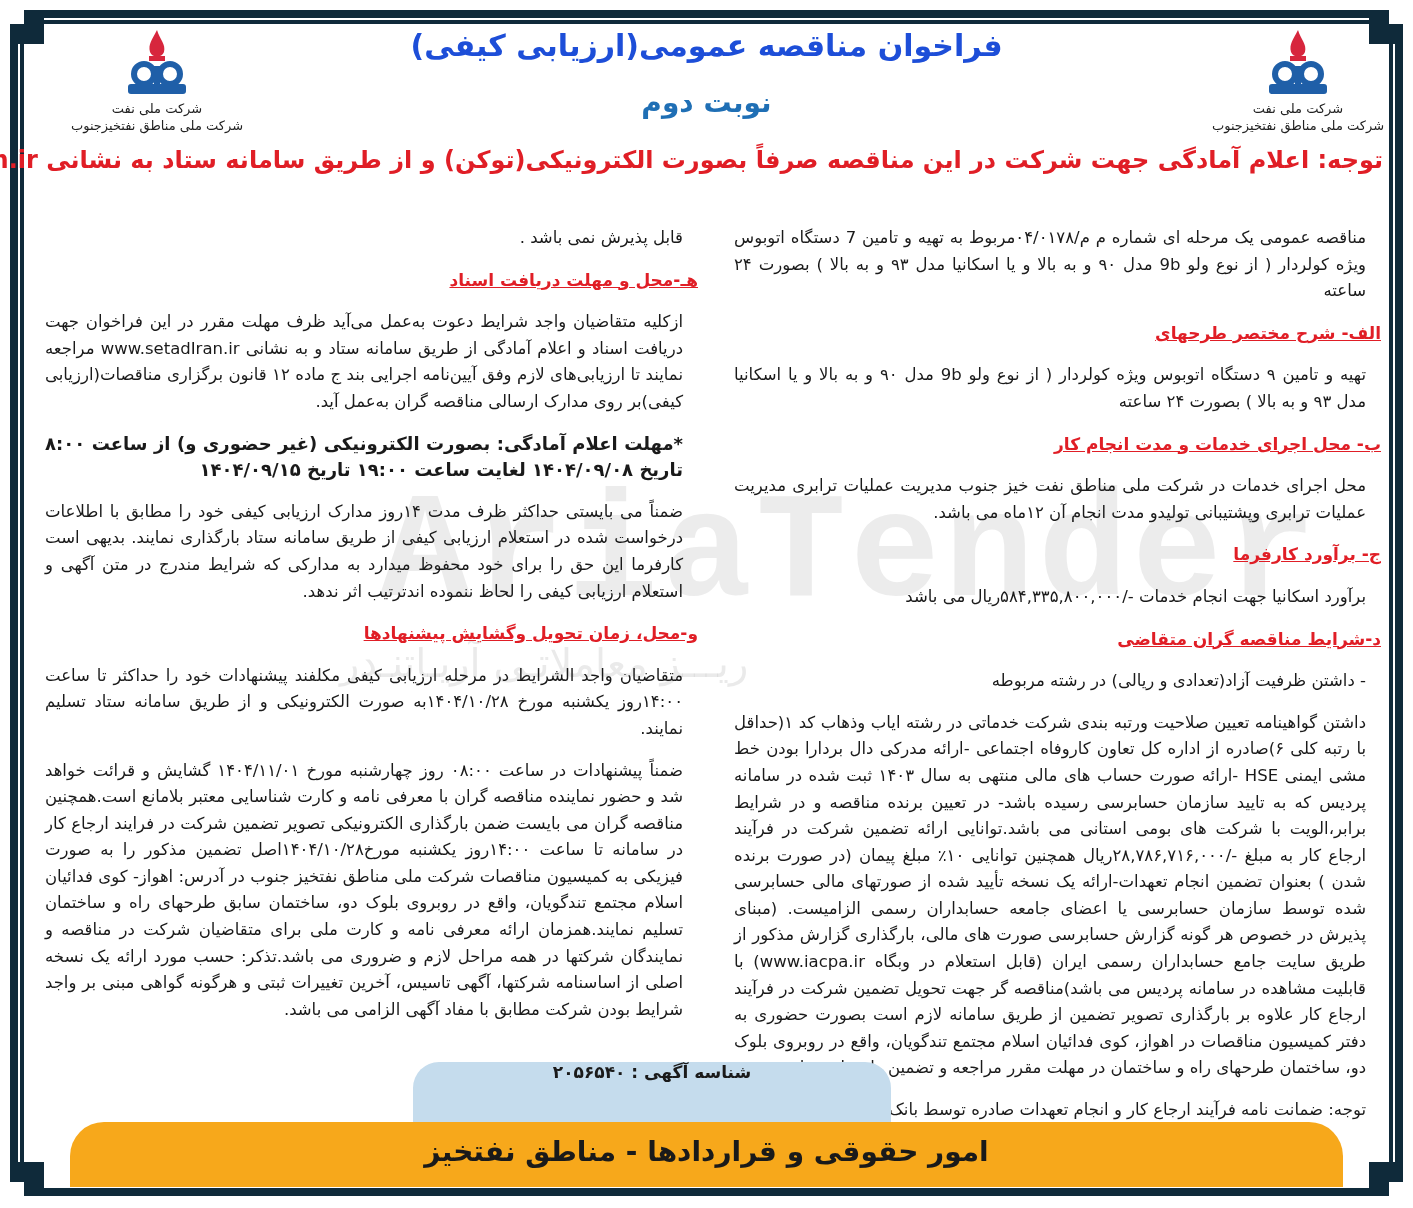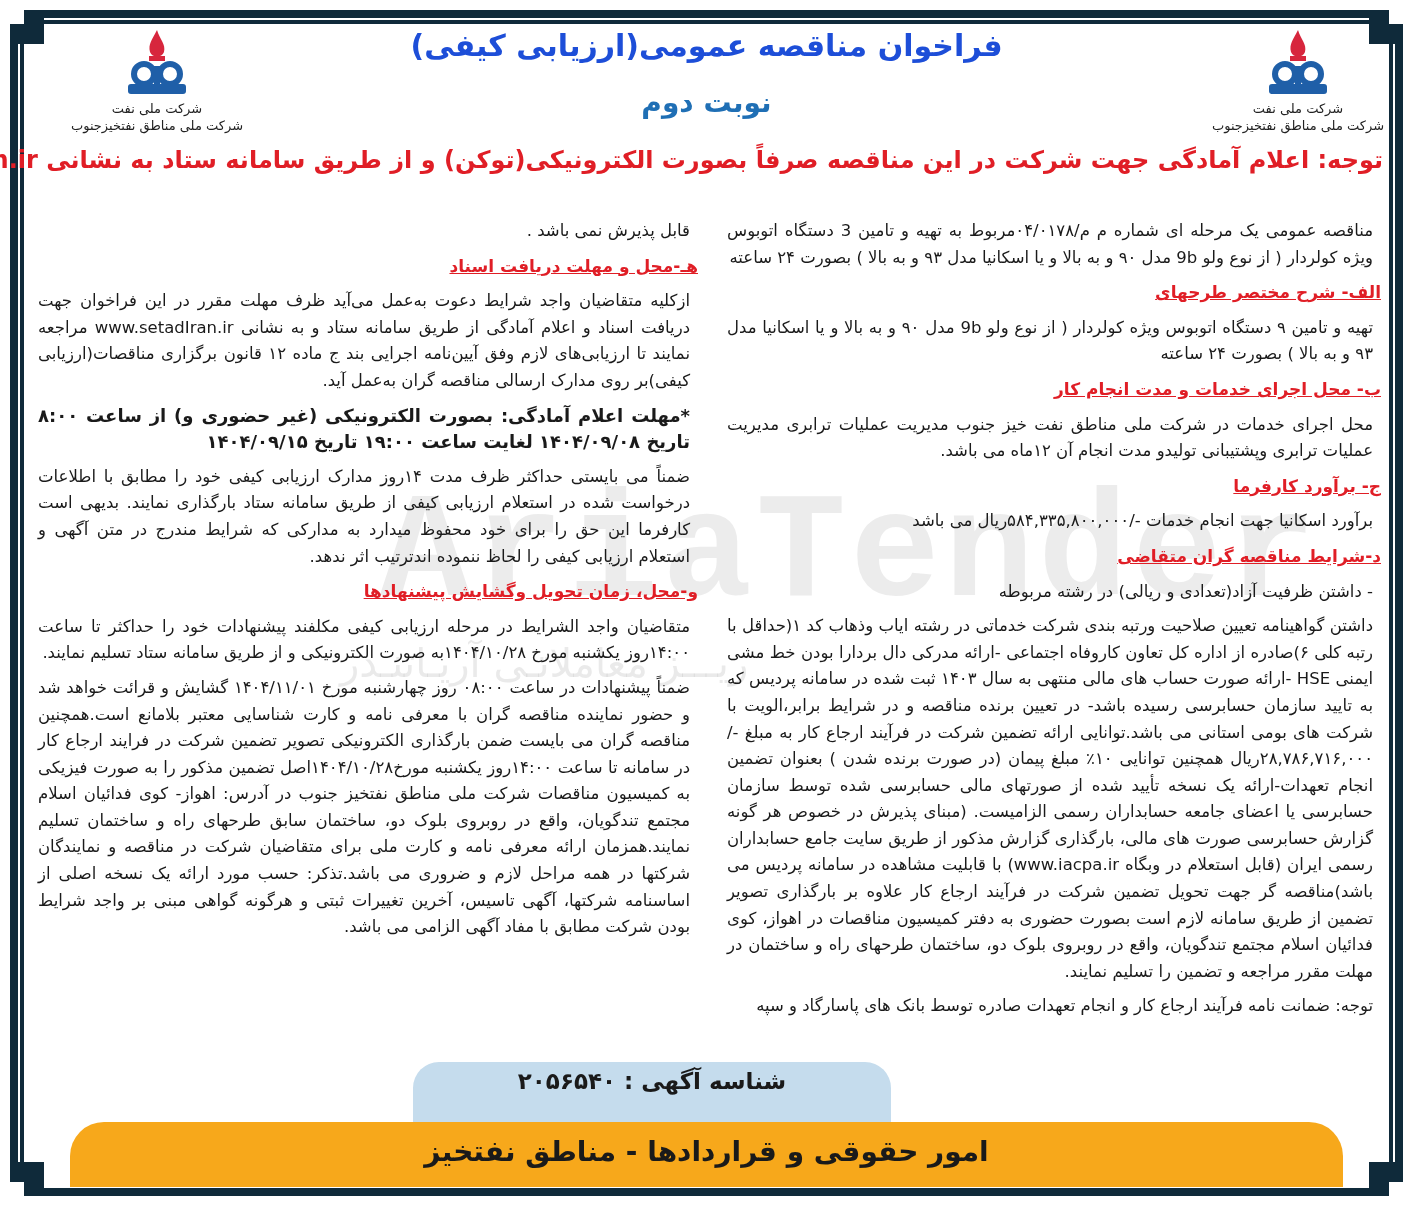--- a/index.html
+++ b/index.html
@@ -24,29 +24,29 @@
   .logo svg { display:block; margin:0 auto; }
   .logo .l1, .logo .l2 { font-size:13px; color:#222; line-height:17px; }
 
   .title { position:absolute; top:28px; left:0; right:0; text-align:center; font-size:30px; font-weight:bold; color:#1d4ed8; }
   .subtitle { position:absolute; top:86px; left:0; right:0; text-align:center; font-size:28px; font-weight:bold; color:#1f6fb5; }
   .notice { position:absolute; top:146px; left:30px; right:30px; text-align:center; font-size:24px; font-weight:bold; color:#e01e26; white-space:nowrap; }
 
   .col { position:absolute; top:210px; font-size:16.5px; line-height:26.6px; color:#1a1a1a; text-align:justify; }
   .col.right { right:32px; width:662px; }
   .col.left { left:30px; width:668px; }
-  .col p { margin:8px; }
+  .col p { margin:15px; }
   .h { color:#e01e26; font-weight:bold; text-decoration:underline; display:inline-block; font-size:17px; }
   .bold { font-weight:bold; font-size:18px; }
   .ltr-line { direction:ltr; text-align:right; }
 
   .watermark { position:absolute; left:380px; top:470px; font-size:150px; font-weight:bold; color:rgba(150,150,150,0.18); font-family:Liberation Mono, monospace; direction:ltr; letter-spacing:4px; pointer-events:none; }
   .watermark-sub { position:absolute; left:340px; top:640px; font-size:40px; color:rgba(150,150,150,0.2); pointer-events:none; letter-spacing:6px; }
 
-  .ad-id { position:absolute; left:413px; top:1062px; width:478px; height:68px; background:#c5dced; border-radius:26px 26px 0 0; text-align:center; font-size:23px; font-weight:bold; color:#1a1a1a; padding-top:6px; box-sizing:border-box; }
+  .ad-id { position:absolute; left:413px; top:1062px; width:478px; height:68px; background:#c5dced; border-radius:26px 26px 0 0; text-align:center; font-size:17px; font-weight:bold; color:#1a1a1a; box-sizing:border-box; }
   .footer-bar { position:absolute; left:70px; right:70px; top:1122px; height:65px; background:#f7a81b; border-radius:34px 34px 0 0; text-align:center; font-size:28px; font-weight:bold; color:#1a1a1a; line-height:60px; }
 </style>
 </head>
 <body>
 
 <div class="frame-outer-top"></div>
 <div class="frame-inner-top"></div>
 <div class="frame-left"></div>
 <div class="frame-left-inner"></div>
 <div class="frame-right"></div>
@@ -91,21 +91,21 @@
   </svg>
   <div class="l1">شرکت ملی نفت</div>
   <div class="l2">شرکت ملی مناطق نفتخیزجنوب</div>
 </div>
 
 <div class="title">فراخوان  مناقصه عمومی(ارزیابی کیفی)</div>
 <div class="subtitle">نوبت دوم</div>
 <div class="notice">توجه: اعلام آمادگی جهت شرکت در این مناقصه صرفاً بصورت الکترونیکی(توکن) و از طریق سامانه ستاد به نشانی www.setadIran.ir  می باشد.</div>
 
 <div class="col right">
-  <p>مناقصه عمومی یک مرحله ای شماره  م م/۰۴/۰۱۷۸مربوط به  تهیه و تامین 3 دستگاه اتوبوس ویژه کولردار ( از نوع ولو 9b مدل ۹۰ و به بالا و یا اسکانیا مدل ۹۳ و به بالا ) بصورت ۲۴ ساعته</p>
+  <p>مناقصه عمومی یک مرحله ای شماره  م م/۰۴/۰۱۷۸مربوط به  تهیه و تامین 7 دستگاه اتوبوس ویژه کولردار ( از نوع ولو 9b مدل ۹۰ و به بالا و یا اسکانیا مدل ۹۳ و به بالا ) بصورت ۲۴ ساعته</p>
   <span class="h">الف- شرح مختصر طرحهای</span>
   <p>تهیه و تامین ۹ دستگاه اتوبوس ویژه کولردار ( از نوع ولو 9b مدل ۹۰ و به بالا و یا اسکانیا مدل ۹۳ و به بالا ) بصورت ۲۴ ساعته</p>
   <span class="h">ب-  محل اجرای خدمات و مدت انجام کار</span>
   <p>محل اجرای خدمات در شرکت ملی مناطق نفت خیز جنوب مدیریت عملیات ترابری مدیریت عملیات ترابری وپشتیبانی تولیدو مدت انجام آن ۱۲ماه  می باشد.</p>
   <span class="h">ج-  برآورد کارفرما</span>
   <p>برآورد اسکانیا جهت انجام خدمات  -/۵۸۴,۳۳۵,۸۰۰,۰۰۰ریال  می باشد</p>
   <span class="h">د-شرایط مناقصه گران متقاضی</span>
   <p>- داشتن ظرفیت آزاد(تعدادی و ریالی) در رشته مربوطه</p>
   <p>داشتن گواهینامه تعیین صلاحیت ورتبه بندی شرکت خدماتی در رشته ایاب وذهاب کد ۱(حداقل با رتبه کلی ۶)صادره از اداره کل تعاون کاروفاه اجتماعی -ارائه مدرکی دال بردارا بودن خط مشی ایمنی HSE -ارائه صورت حساب های مالی منتهی به سال ۱۴۰۳ ثبت شده در سامانه پردیس که به تایید سازمان حسابرسی رسیده باشد- در تعیین برنده مناقصه و در شرایط برابر،الویت با شرکت های بومی استانی می باشد.توانایی ارائه تضمین شرکت در فرآیند ارجاع کار به مبلغ -/۲۸,۷۸۶,۷۱۶,۰۰۰ریال  همچنین توانایی ۱۰٪ مبلغ پیمان (در صورت برنده شدن ) بعنوان تضمین انجام تعهدات-ارائه یک نسخه تأیید شده از صورتهای مالی حسابرسی شده توسط سازمان حسابرسی یا اعضای جامعه حسابداران رسمی الزامیست. (مبنای پذیرش در خصوص هر گونه گزارش حسابرسی صورت های مالی، بارگذاری گزارش مذکور از طریق سایت جامع حسابداران رسمی ایران (قابل استعلام در وبگاه www.iacpa.ir) با قابلیت مشاهده در سامانه پردیس می باشد)مناقصه گر جهت تحویل تضمین شرکت در فرآیند ارجاع کار علاوه بر بارگذاری تصویر تضمین از طریق سامانه لازم است بصورت حضوری به دفتر کمیسیون مناقصات در اهواز، کوی فدائیان اسلام مجتمع تندگویان، واقع در روبروی بلوک دو، ساختمان طرحهای راه و ساختمان در مهلت مقرر مراجعه و تضمین را تسلیم نمایند.</p>
   <p>توجه: ضمانت نامه فرآیند ارجاع کار و انجام تعهدات صادره توسط بانک های پاسارگاد و سپه</p>

